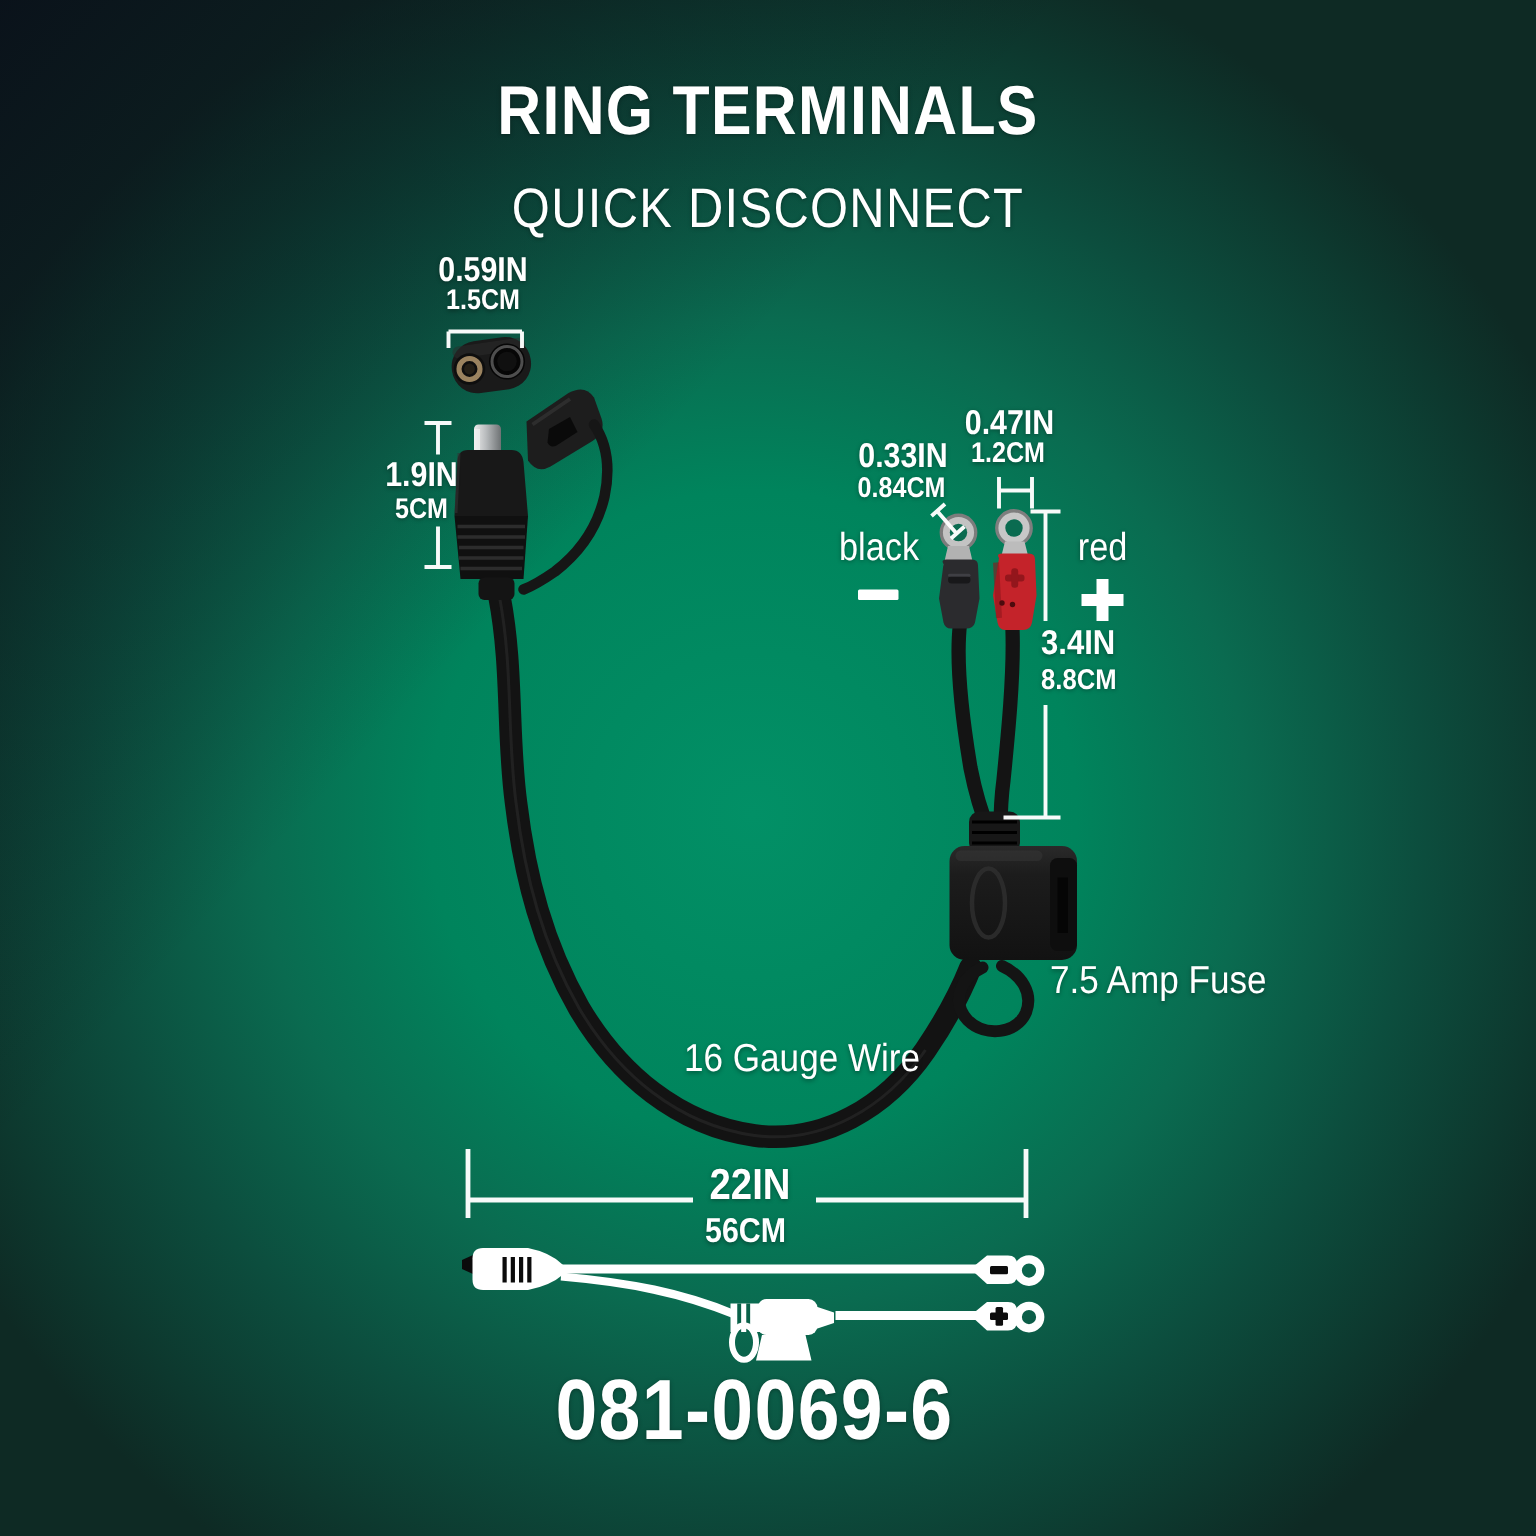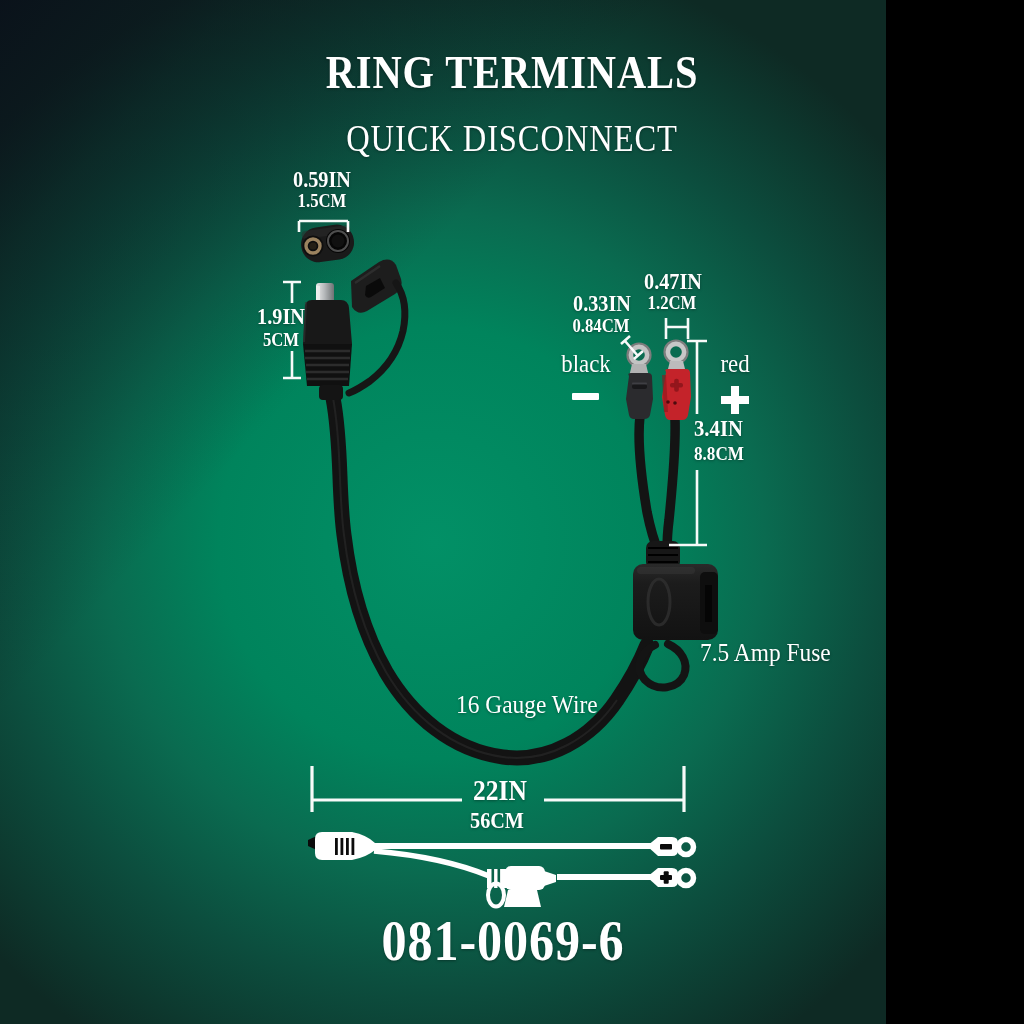--- a/index.html
+++ b/index.html
@@ -1,17 +1,17 @@
 <!DOCTYPE html>
 <html><head>
 <meta charset="utf-8">
 <style>
   html,body{margin:0;padding:0;background:#000;}
-  #stage{position:relative;width:886px;height:1024px;overflow:hidden;
-    font-family:Liberation Serif, serif;}
+  #stage{position:relative;width:1024px;height:1024px;overflow:hidden;
+    font-family:Liberation Sans, sans-serif;}
   .bg{position:absolute;inset:0;
     background:
       linear-gradient(133deg, rgba(10,17,26,0.95) 0%, rgba(10,17,26,0.45) 13%, rgba(10,17,26,0) 36%),
       radial-gradient(circle 600px at 49% 53%, #029066 0%, #00845c 36%, #0a6b50 55%, #0c4e3e 74%, #0d382e 90%, #0e2a24 100%);}
   .label{position:absolute;color:#fff;white-space:nowrap;line-height:1;
     text-shadow:0 1px 3px rgba(0,0,0,0.35);}
   .c{transform:translateX(-50%) scaleX(0.88);}
   .l{transform-origin:left center;transform:scaleX(0.9);}
   .ttl{font-weight:700;font-size:46px;letter-spacing:1px;}
   .sub{font-weight:400;font-size:37px;letter-spacing:1px;}

